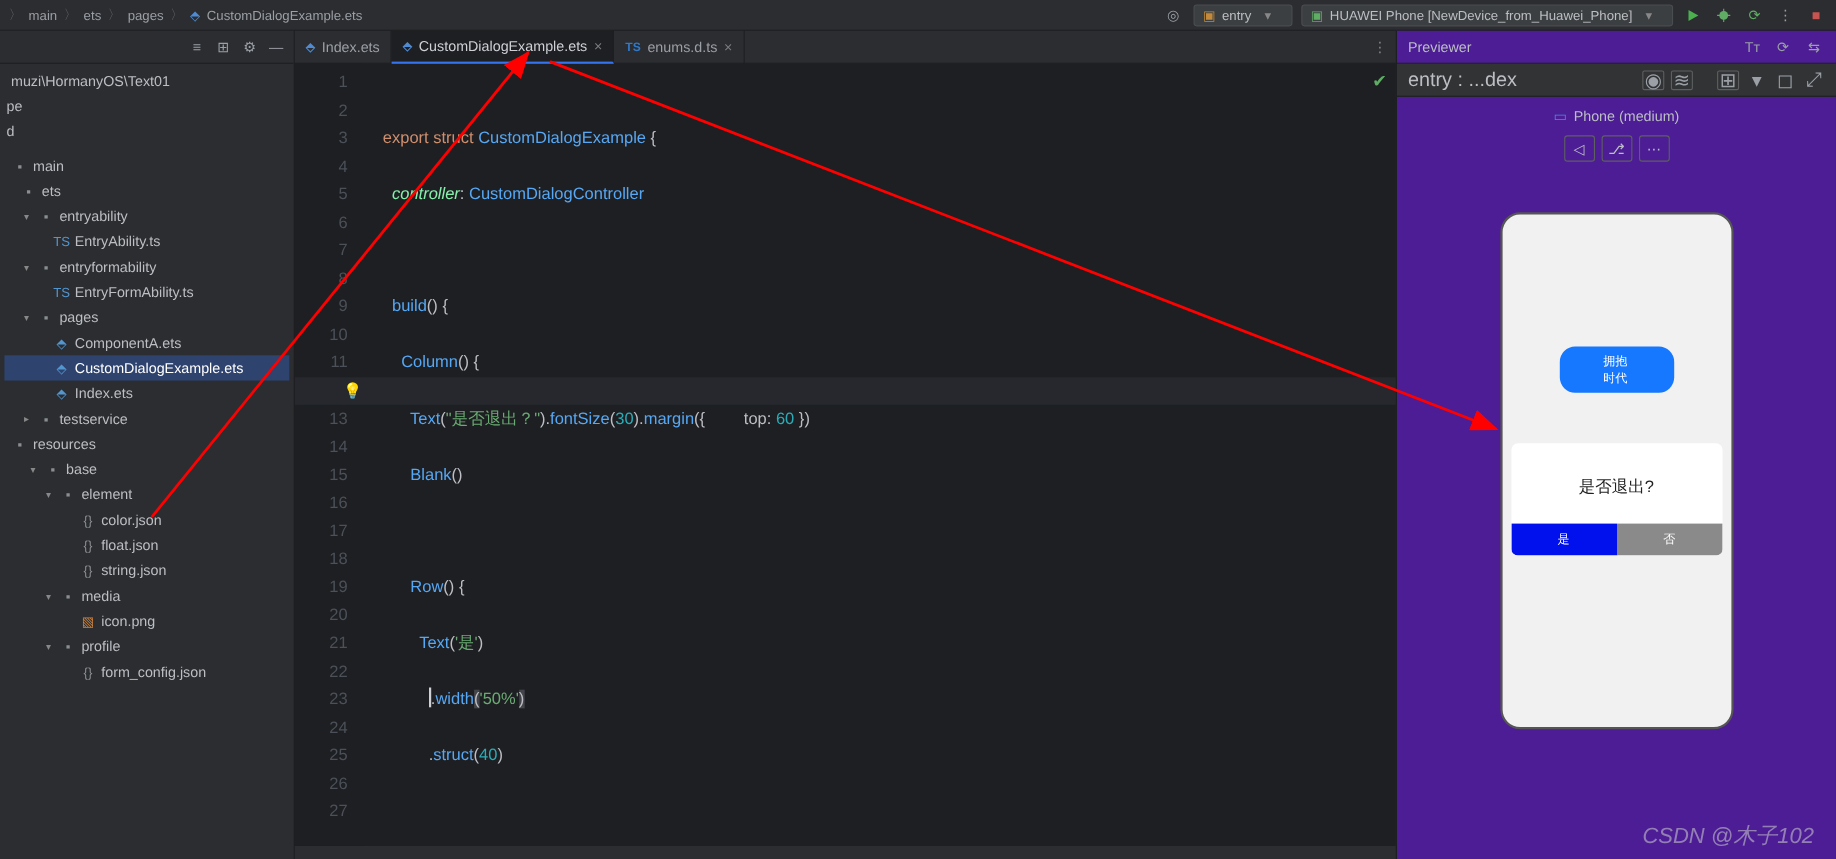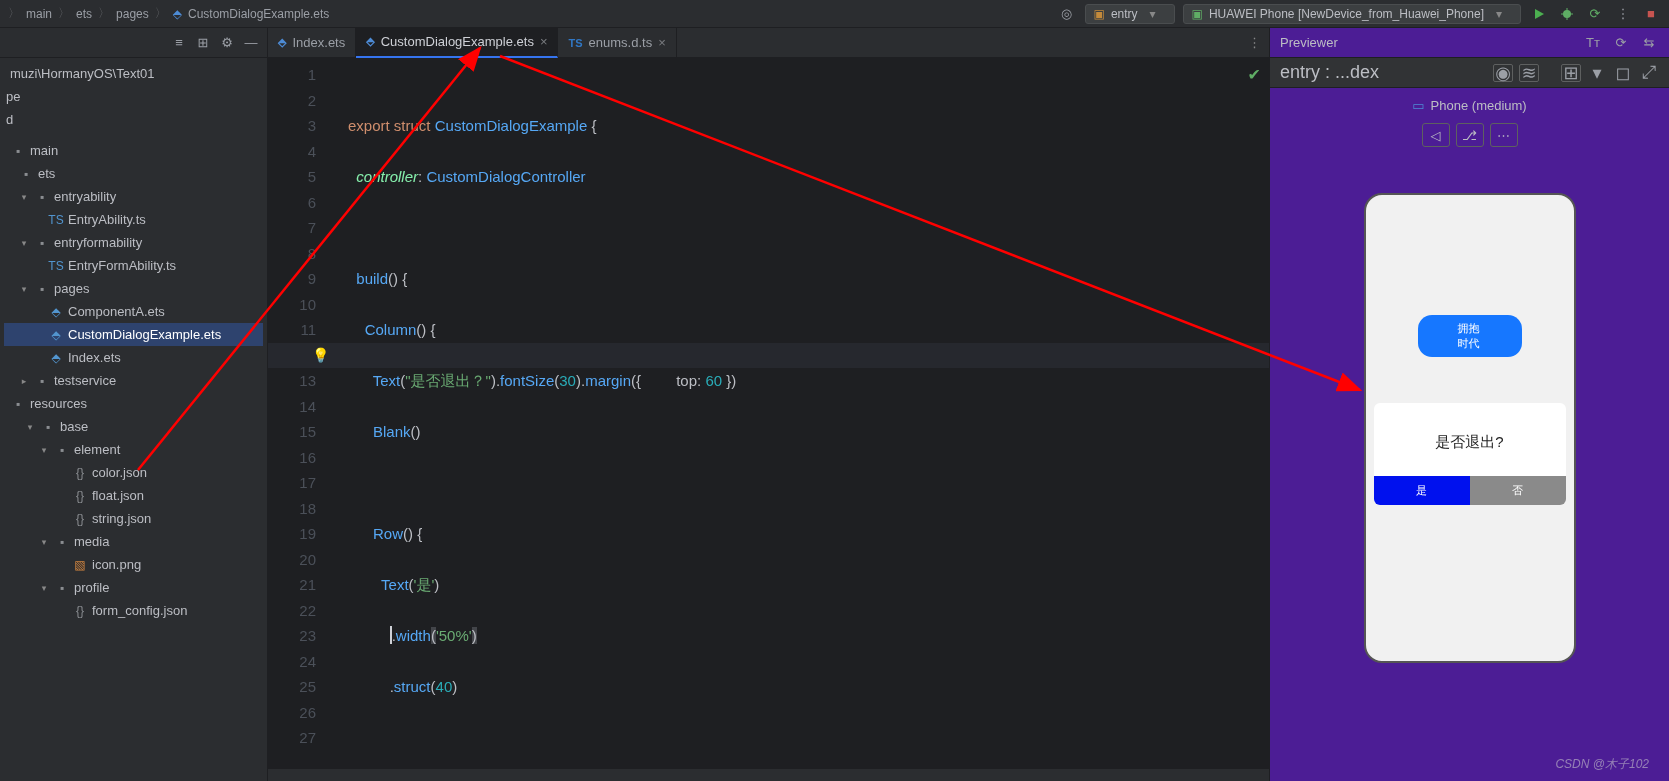--- a/index.html
+++ b/index.html
@@ -63,21 +63,21 @@
   .pv-nav .box{border:1px solid #5e6060;border-radius:3px;width:28px;height:24px;display:flex;align-items:center;justify-content:center;}
   .pv-canvas{flex:1;display:flex;align-items:flex-start;justify-content:center;padding-top:40px;}
   .phone{width:212px;height:470px;background:#f1f1f1;border:2px solid #555;border-radius:18px;position:relative;overflow:hidden;}
   .ph-btn{position:absolute;top:120px;left:50%;transform:translateX(-50%);background:#1677ff;color:#fff;font-size:11px;padding:6px 40px;border-radius:14px;}
   .dialog{position:absolute;bottom:156px;left:8px;right:8px;background:#fff;border-radius:6px;overflow:hidden;}
   .dlg-text{text-align:center;padding:30px 0 24px;font-size:15px;color:#222;}
   .dlg-row{display:flex;}
   .dlg-cell{flex:1;text-align:center;padding:7px 0;font-size:11px;color:#fff;}
   .dlg-cell.yes{background:#0011ee;}
   .dlg-cell.no{background:#8a8a8a;}
-  .watermark{position:absolute;right:20px;bottom:8px;color:#d0d0d0;font-size:12px;font-style:italic;opacity:.55;}
+  .watermark{position:absolute;right:20px;bottom:8px;color:#d0d0d0;font-size:20px;font-style:italic;opacity:.55;}
   .arrow{position:absolute;pointer-events:none;z-index:100;}
 </style>
 </head>
 <body>
 
 <div class="topbar">
   <div class="breadcrumb">
     <span class="sep">〉</span>
       <span>main</span>
     <span class="sep">〉</span>

